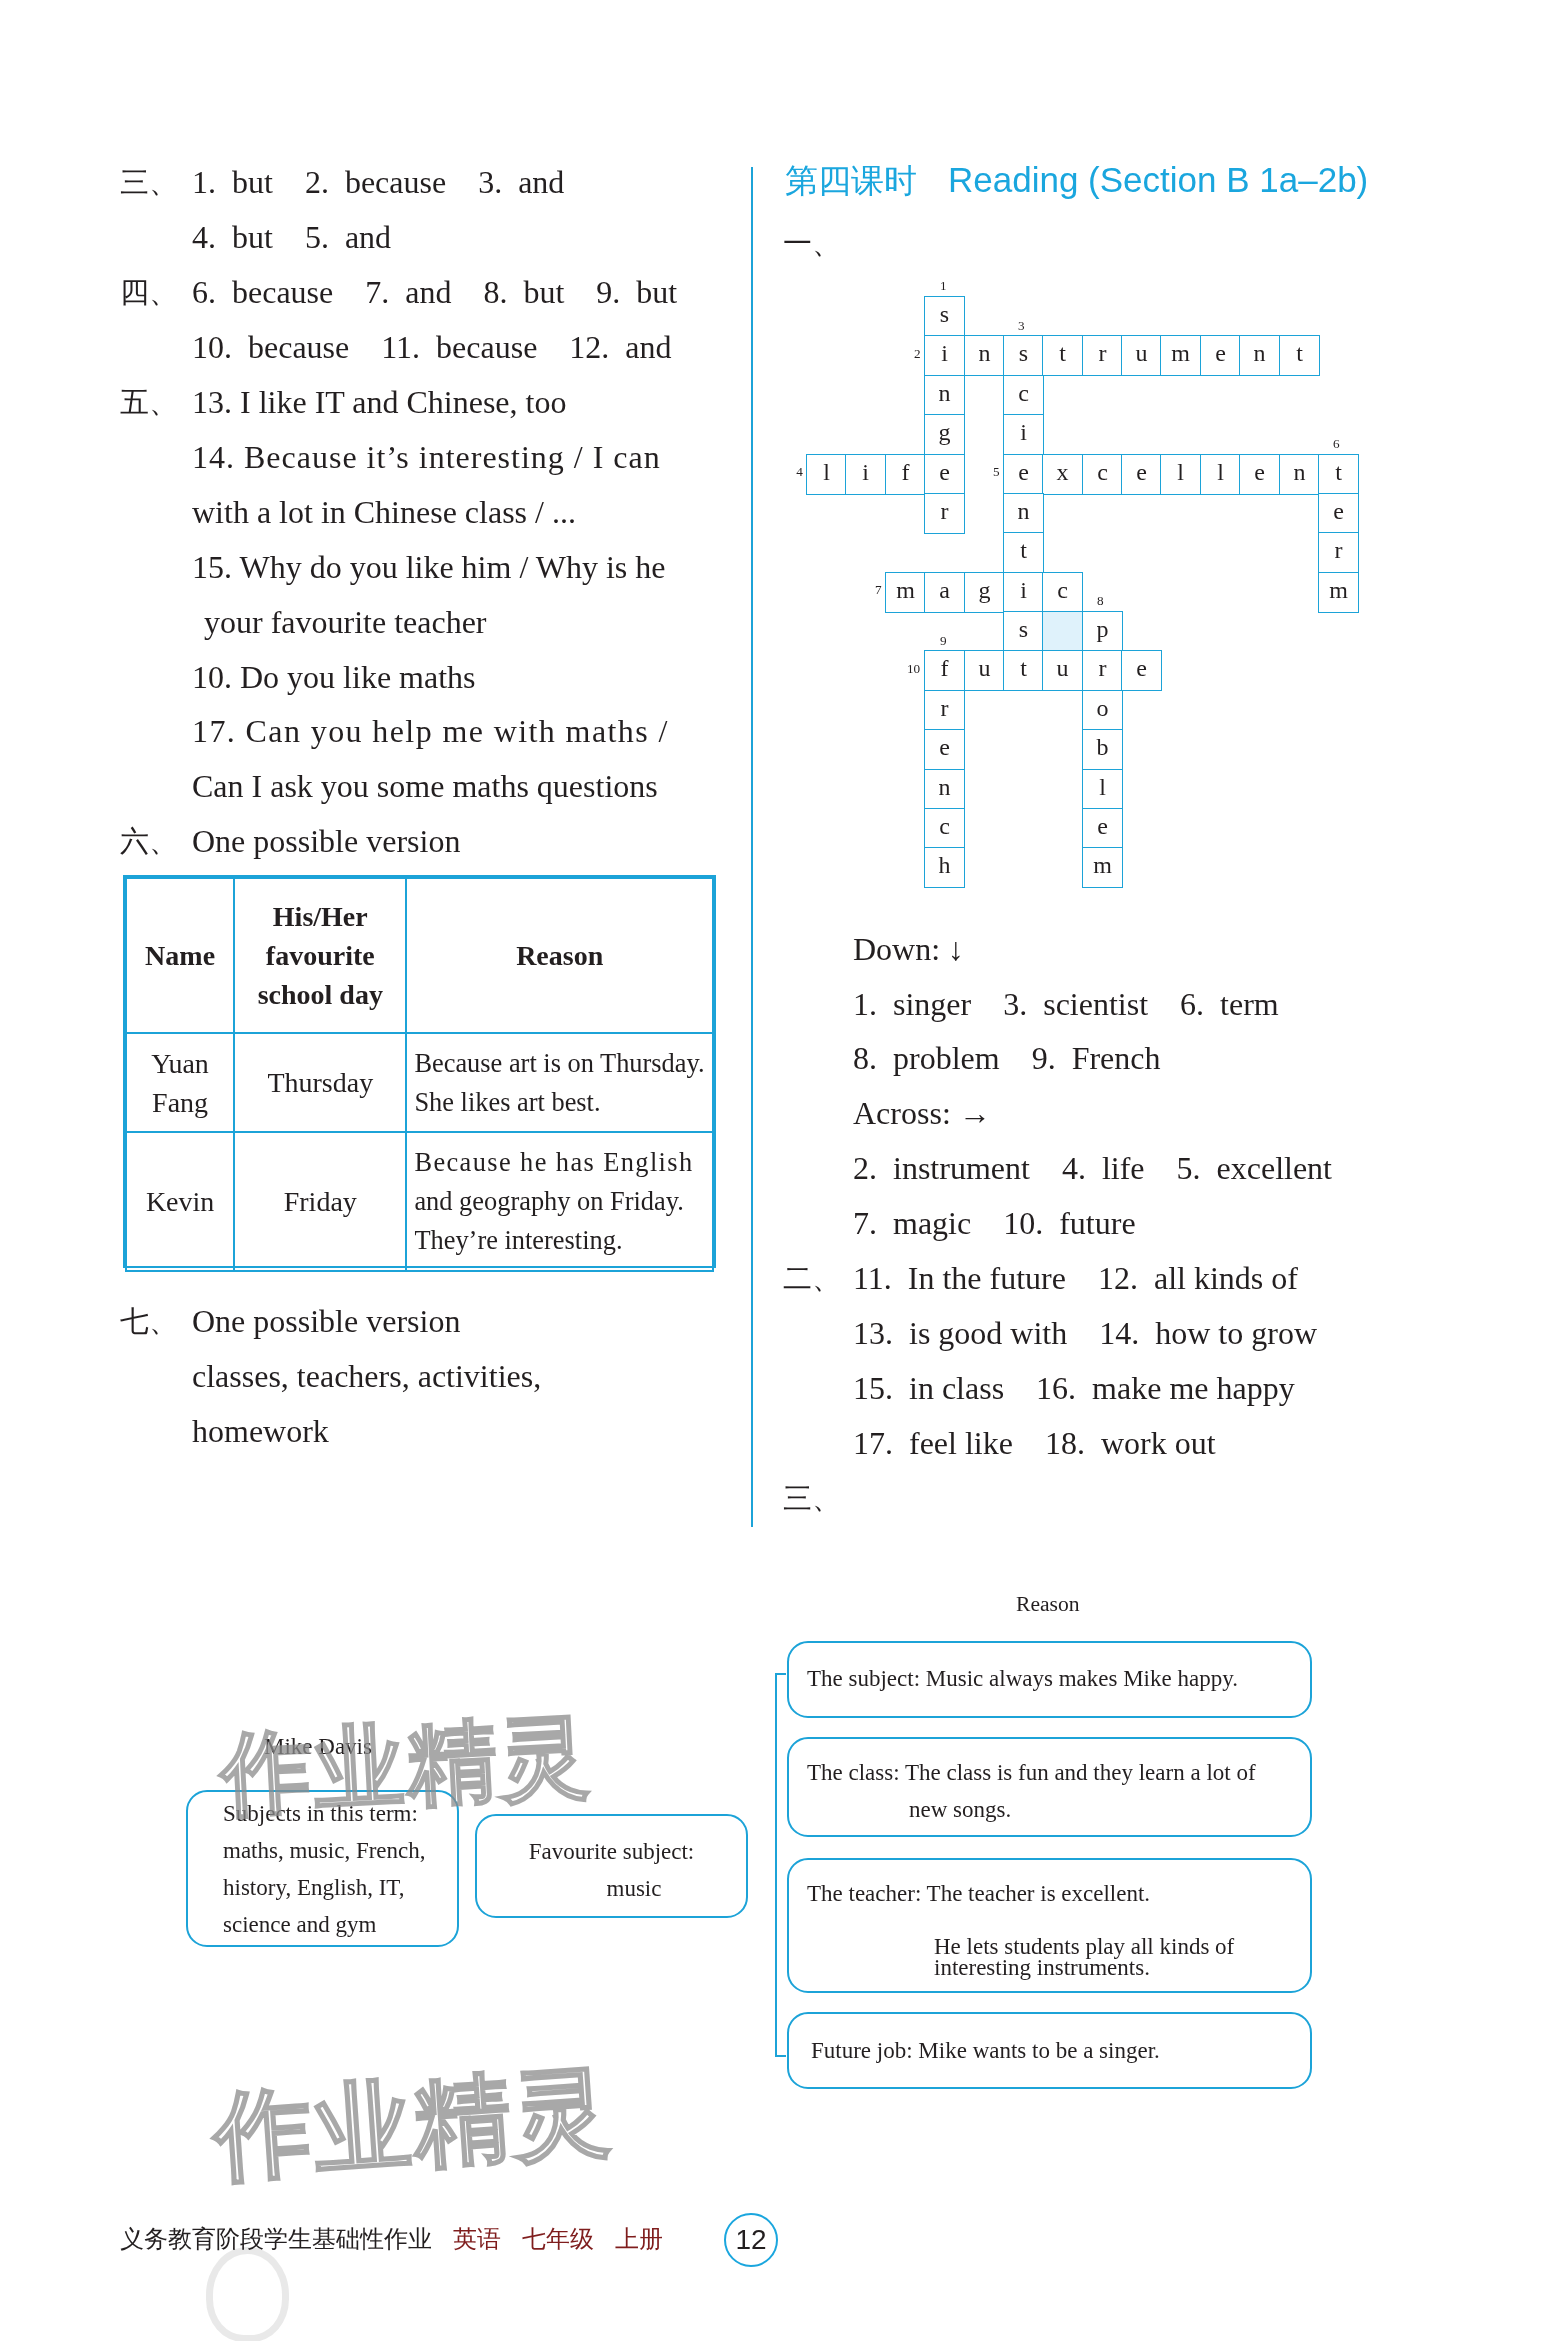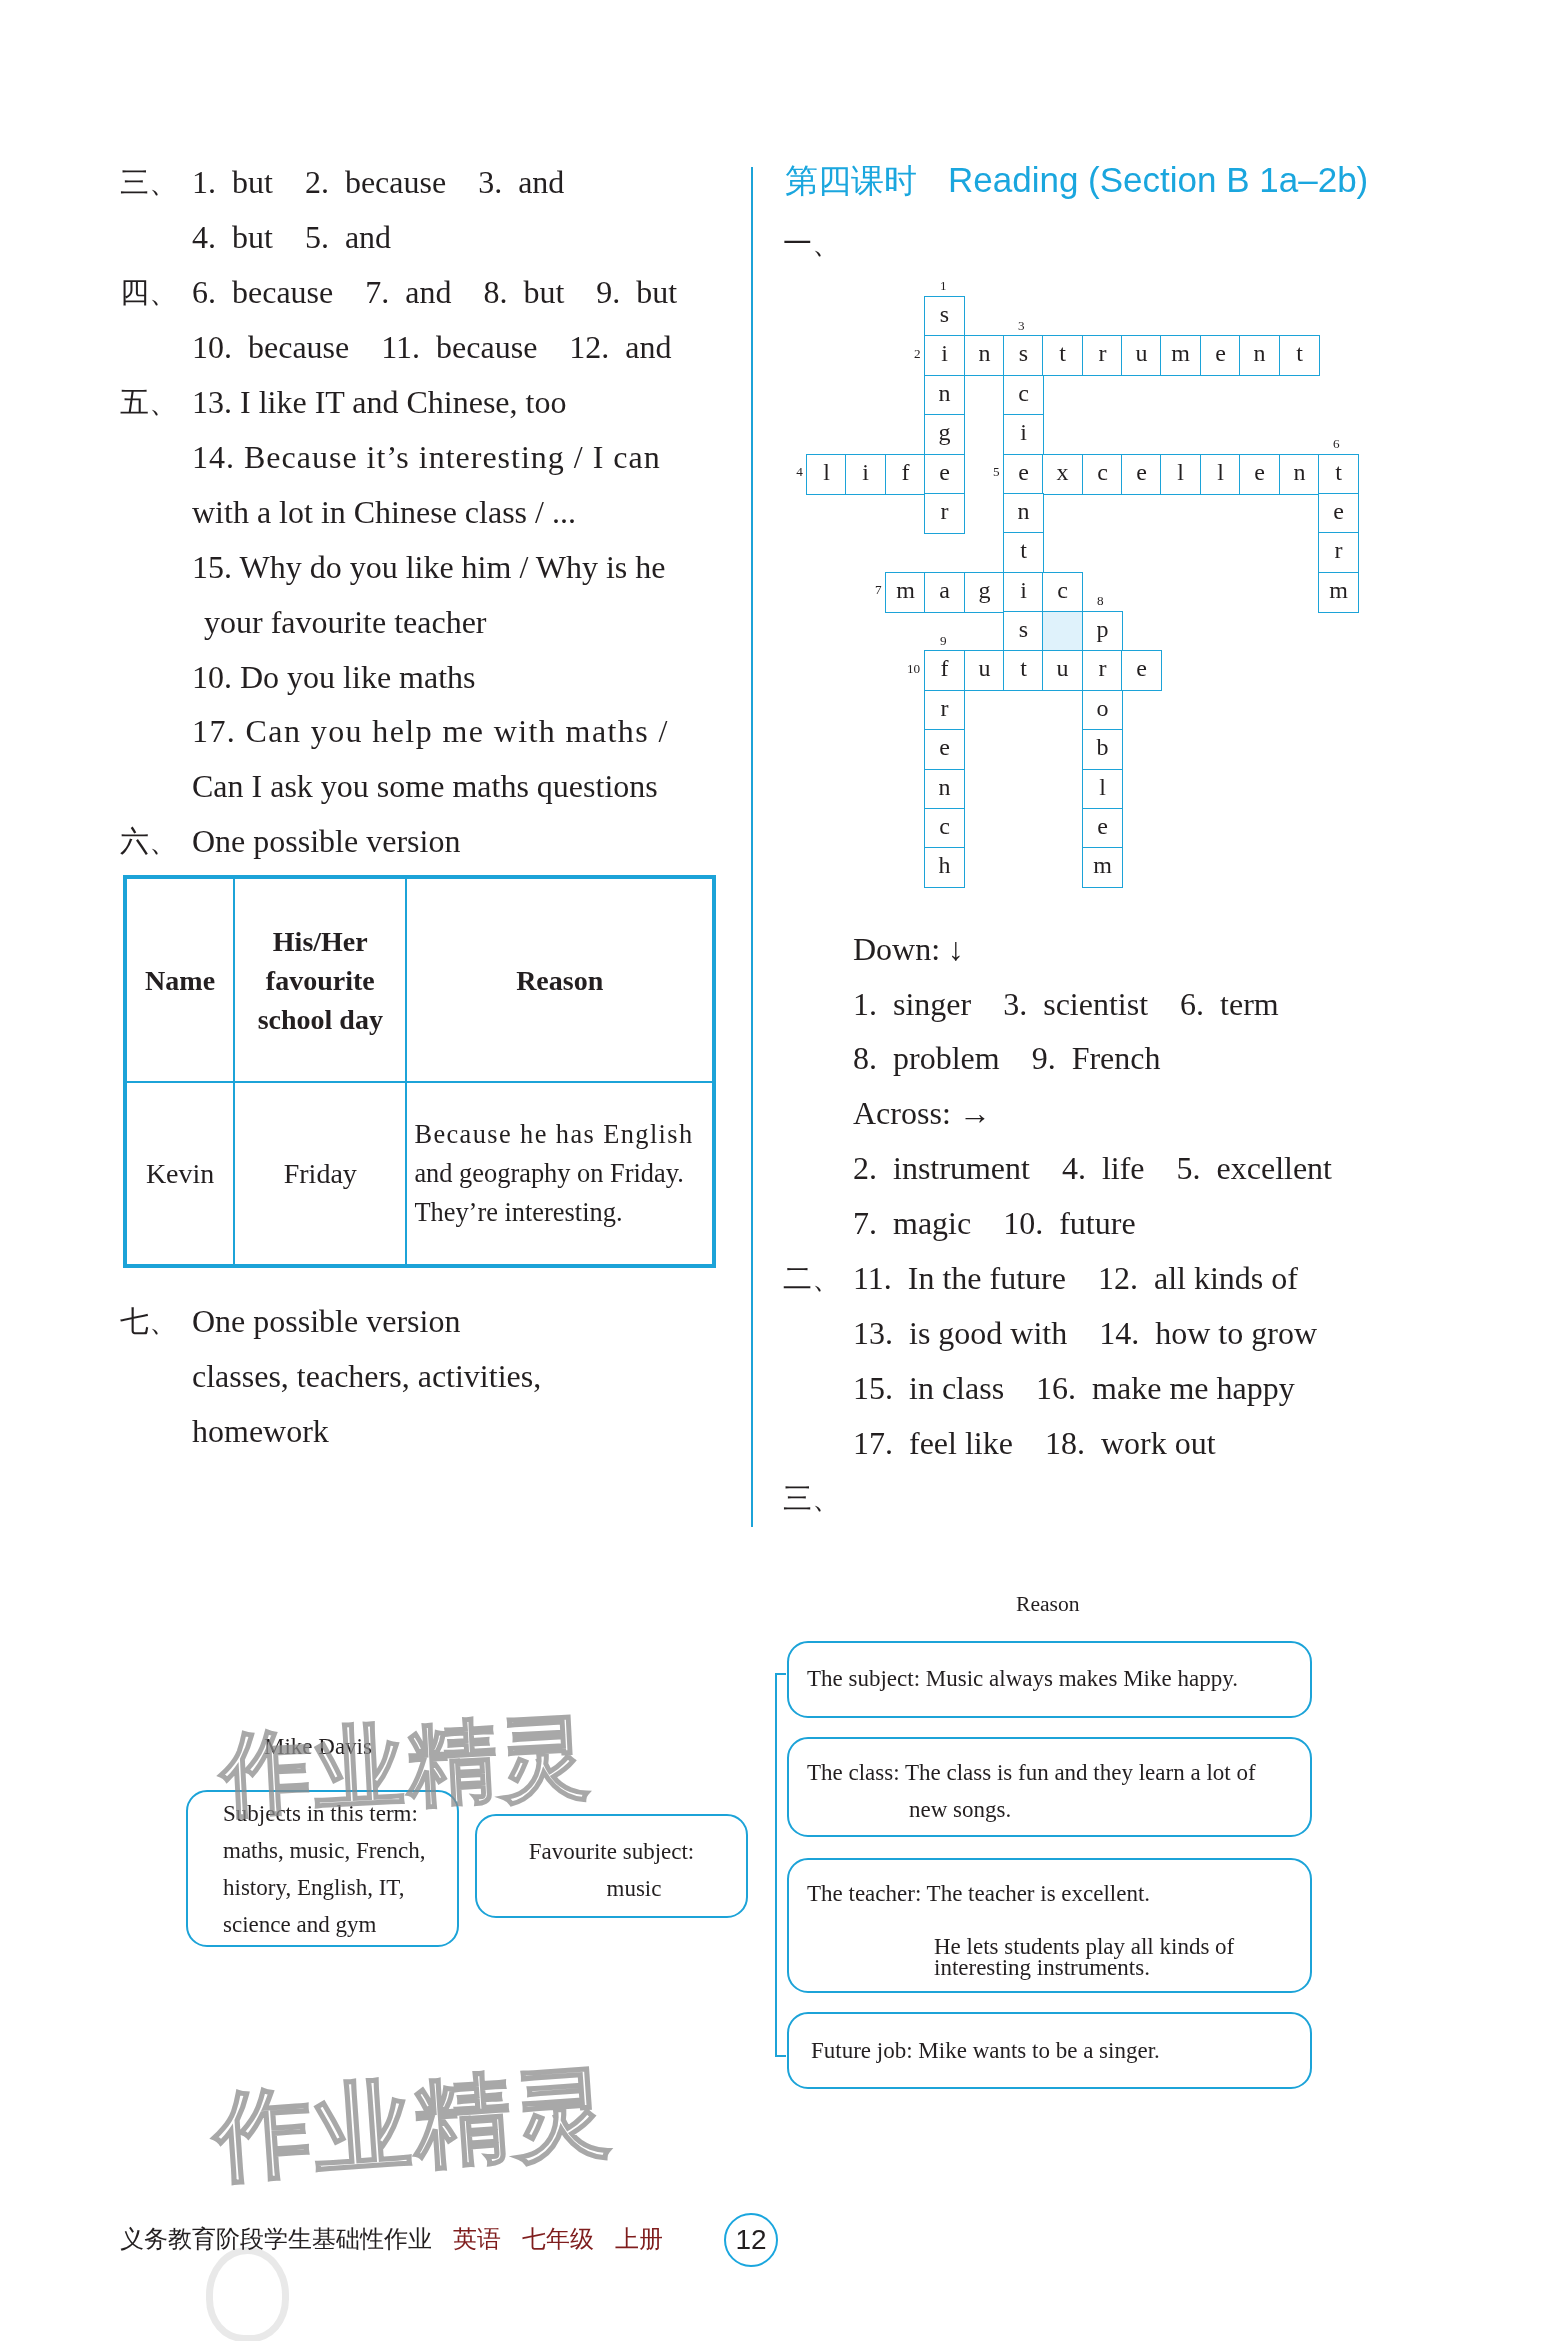--- a/index.html
+++ b/index.html
@@ -80,20 +80,31 @@
     <table>
       <tbody>
           <tr style="height:155px;">
         <th style="width:95px;">Name</th>
         <th style="width:159px;">
           <div>His/Her</div>
           <div>favourite</div>
           <div>school day</div>
         </th>
         <th>Reason</th>
+      </tr>
+      <tr style="height:99px;">
+        <td>
+          <div>Yuan</div>
+          <div>Fang</div>
+        </td>
+        <td>Thursday</td>
+        <td class="reason" style="font-size:26.4px;">
+          <div>Because art is on Thursday.</div>
+          <div>She likes art best.</div>
+        </td>
       </tr>
       <tr style="height:139px;">
         <td>Kevin</td>
         <td>Friday</td>
         <td class="reason" style="font-size:26.4px;">
           <div style="letter-spacing:1.4px;">Because he has English</div>
           <div>and geography on Friday.</div>
           <div>They’re interesting.</div>
         </td>
       </tr>

